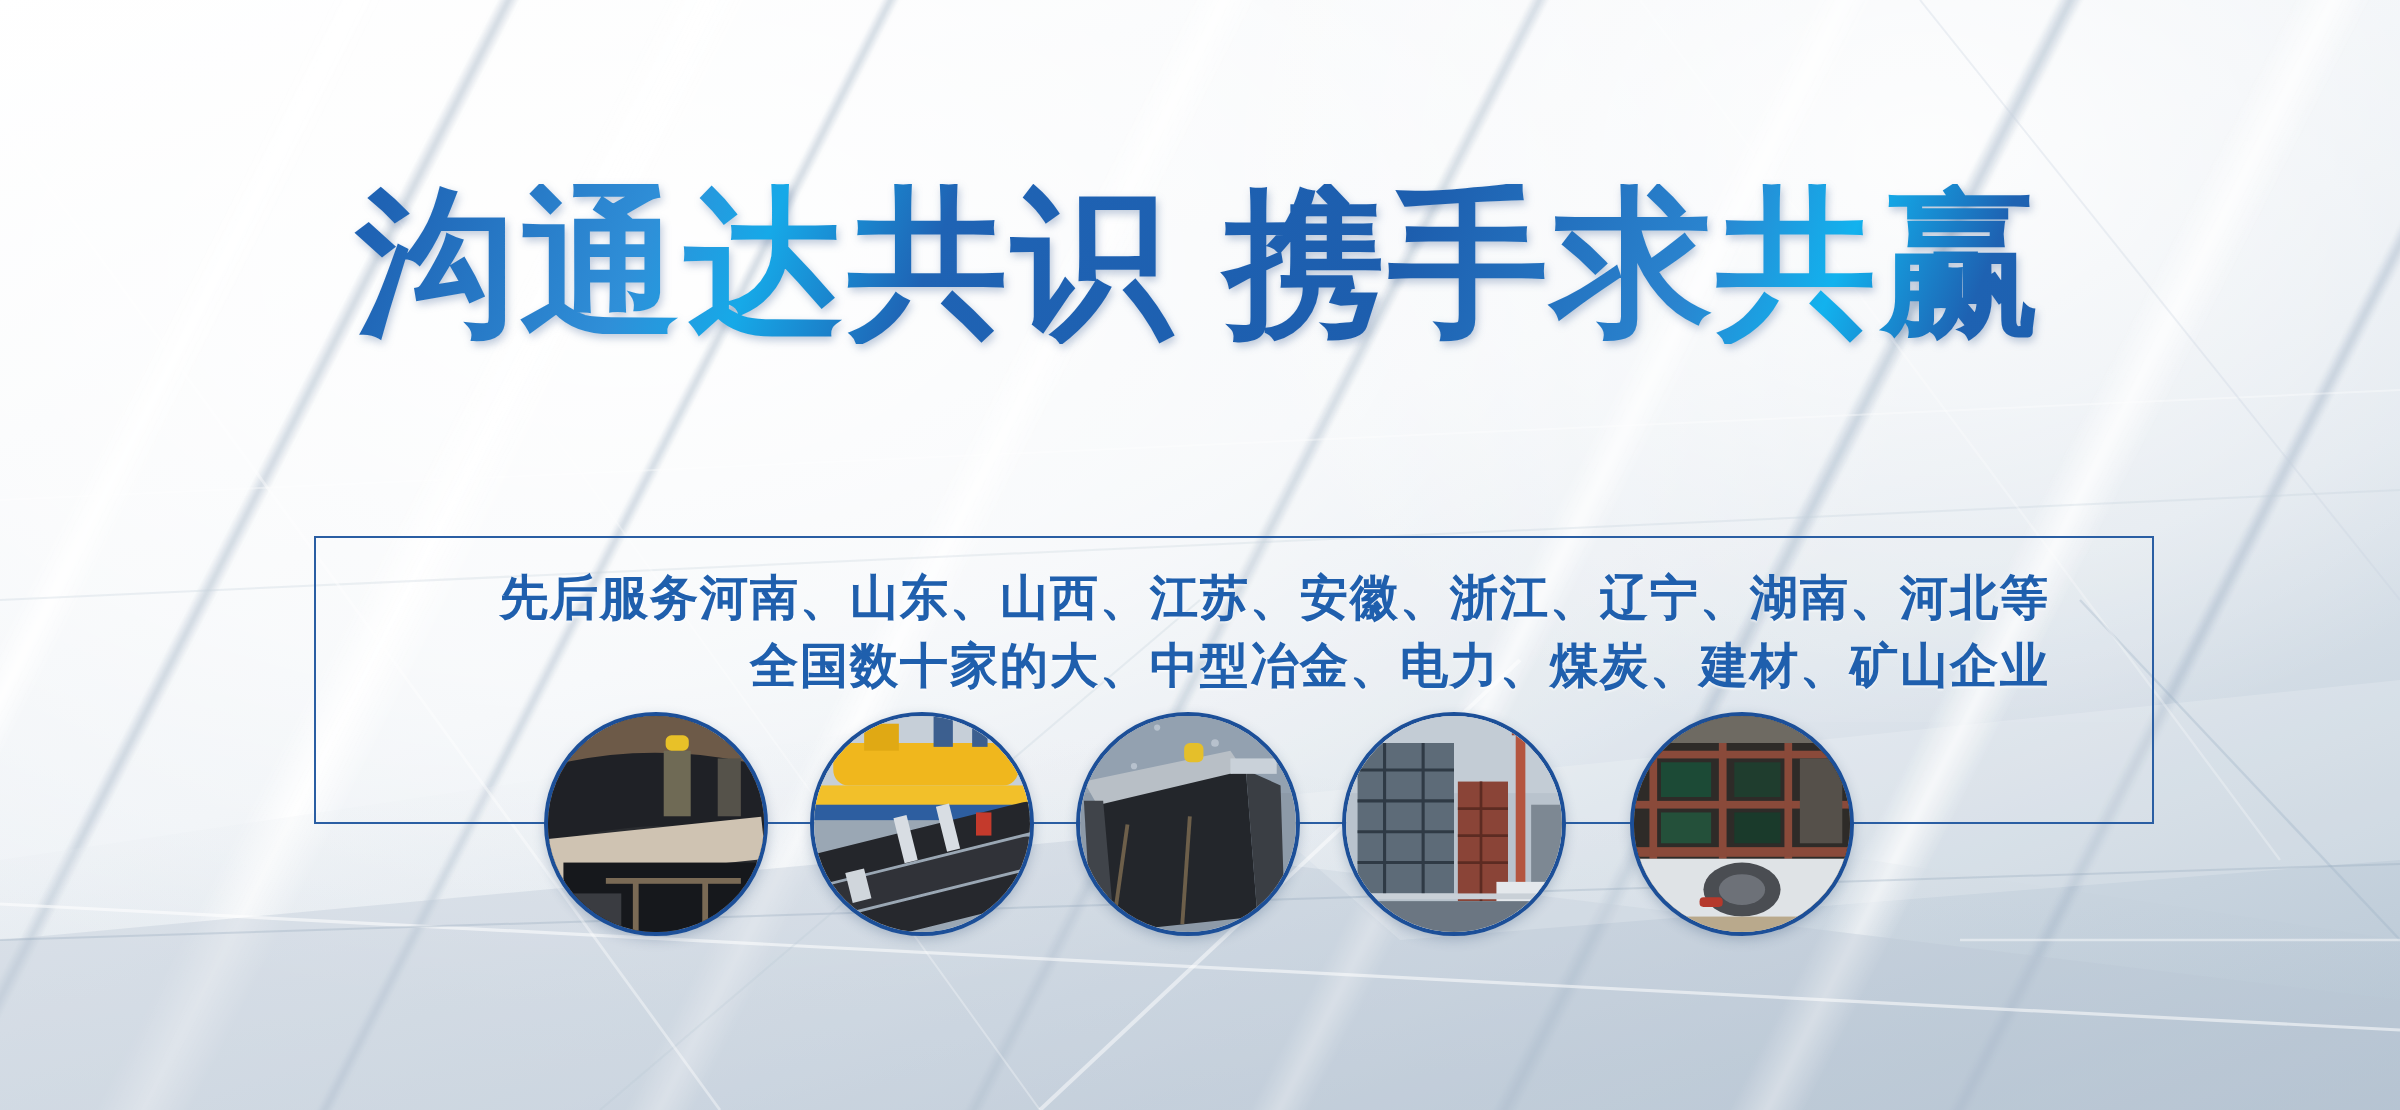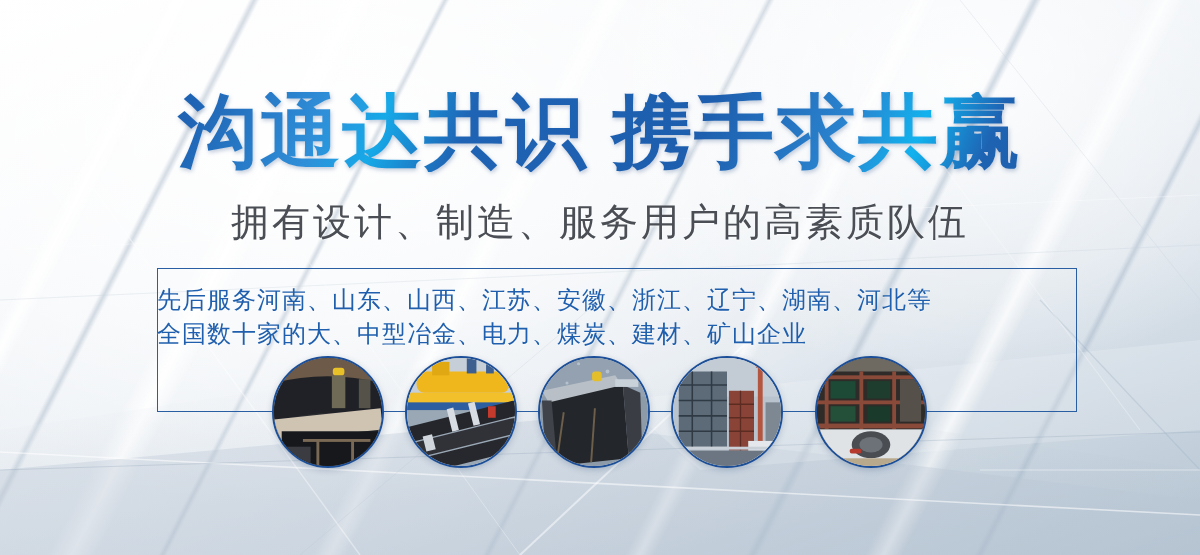--- a/index.html
+++ b/index.html
@@ -122,21 +122,22 @@
     height: 144px;
     border: 1px solid #2a5ea3;
     box-sizing: border-box;
     background: rgba(255,255,255,0.06);
   }
   .info-lines {
     position: absolute;
     left: 157px;
     top: 283px;
     width: 868px;
-    text-align: left;
+    text-align: right;
+    font-weight: bold;
   }
   .info-line {
     font-size: 24px;
     line-height: 34px;
     color: #1f5fad;
     letter-spacing: 1px;
     white-space: nowrap;
     text-shadow: 0 1px 1px rgba(255,255,255,0.55);
   }
 
@@ -215,21 +216,20 @@
       <line x1="120" y1="0" x2="520" y2="555" stroke="#ffffff" stroke-opacity="0.30" stroke-width="1"></line>
       <line x1="820" y1="0" x2="1140" y2="430" stroke="#ffffff" stroke-opacity="0.28" stroke-width="1.2"></line>
       <line x1="960" y1="0" x2="1200" y2="300" stroke="#c6d2de" stroke-opacity="0.30" stroke-width="1"></line>
     </svg>
   </div>
 
   <div class="content">
 
     <div class="headline">沟通达共识 携手求共赢</div>
 
-    <div class="subtitle">拥有设计、制造、服务用户的高素质队伍</div>
 
     <div class="info-box"></div>
 
     <div class="info-lines">
       <div class="info-line">先后服务河南、山东、山西、江苏、安徽、浙江、辽宁、湖南、河北等</div>
       <div class="info-line">全国数十家的大、中型冶金、电力、煤炭、建材、矿山企业</div>
     </div>
 
     <div class="circles">
 

